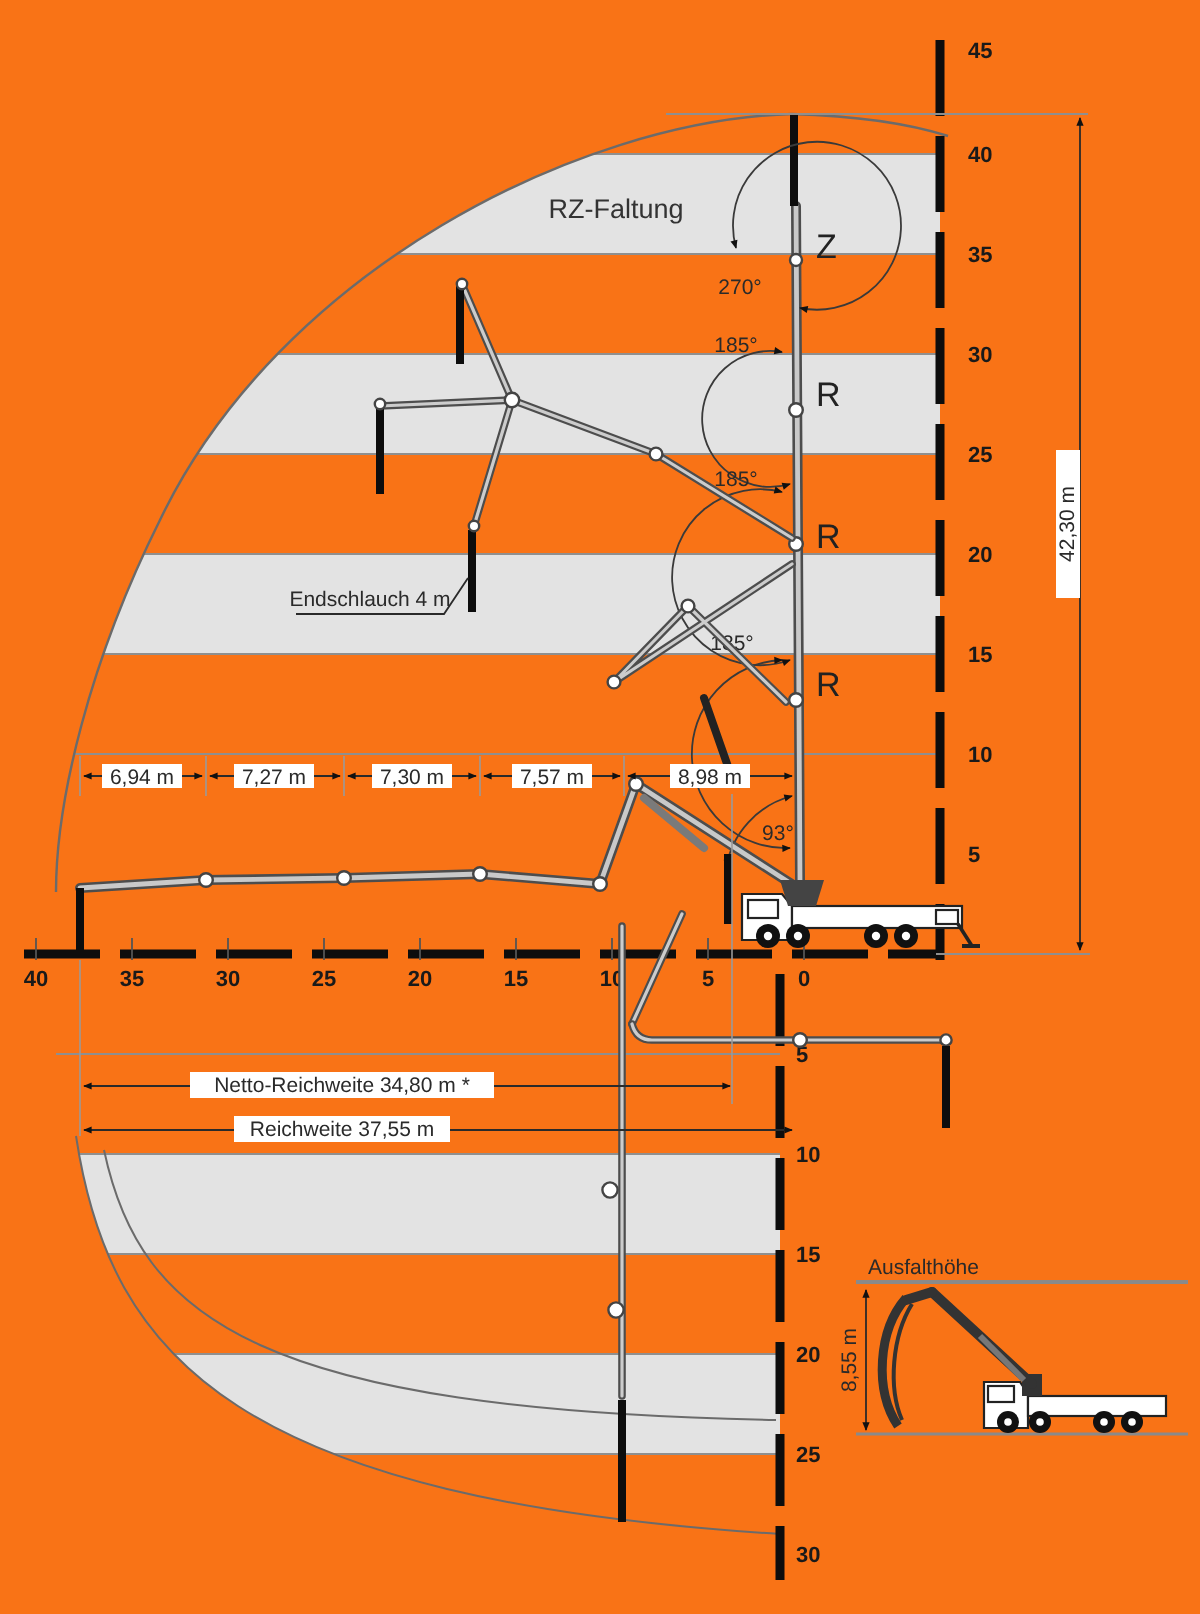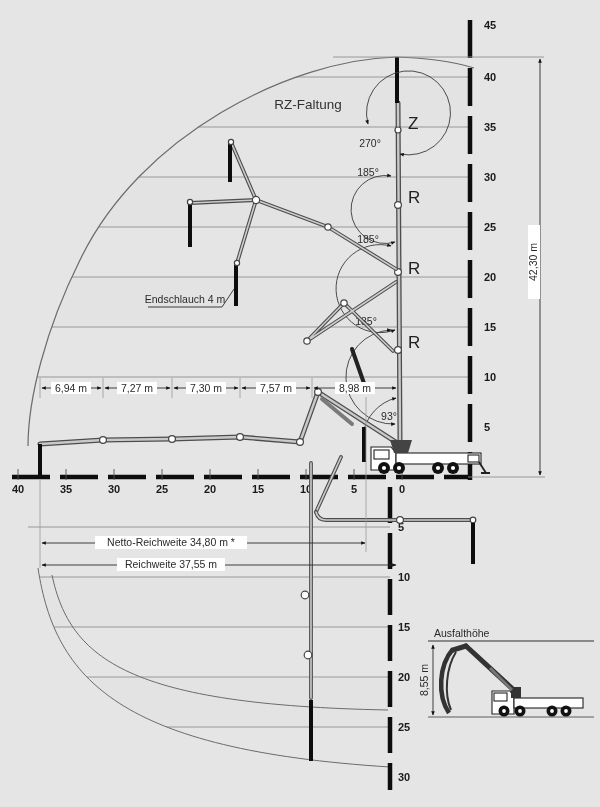--- a/index.html
+++ b/index.html
@@ -1,16 +1,16 @@
 <!DOCTYPE html>
 <html><head>
 <meta charset="utf-8">
 <style>
   html,body{margin:0;padding:0;background:#ffffff;}
-  .stage{position:relative;width:600px;height:807px;background:#e5e5e5;overflow:hidden;
+  .stage{position:relative;width:600px;height:807px;background:#f97316;overflow:hidden;
          font-family:"Liberation Sans",sans-serif;}
   svg{position:absolute;left:0;top:0;}
   text{font-family:"Liberation Sans",sans-serif;fill:#1a1a1a;}
   .tick{font-size:11px;font-weight:bold;}
   .lbl{font-size:10.5px;fill:#2a2a2a;}
   .big{font-size:17px;fill:#222;}
   .ttl{font-size:13.5px;fill:#333;}
   .thin{stroke:#8f8f8f;stroke-width:0.9;fill:none;}
   .dim{stroke:#2a2a2a;stroke-width:0.9;fill:none;}
   .ext{stroke:#9a9a9a;stroke-width:0.8;fill:none;}

